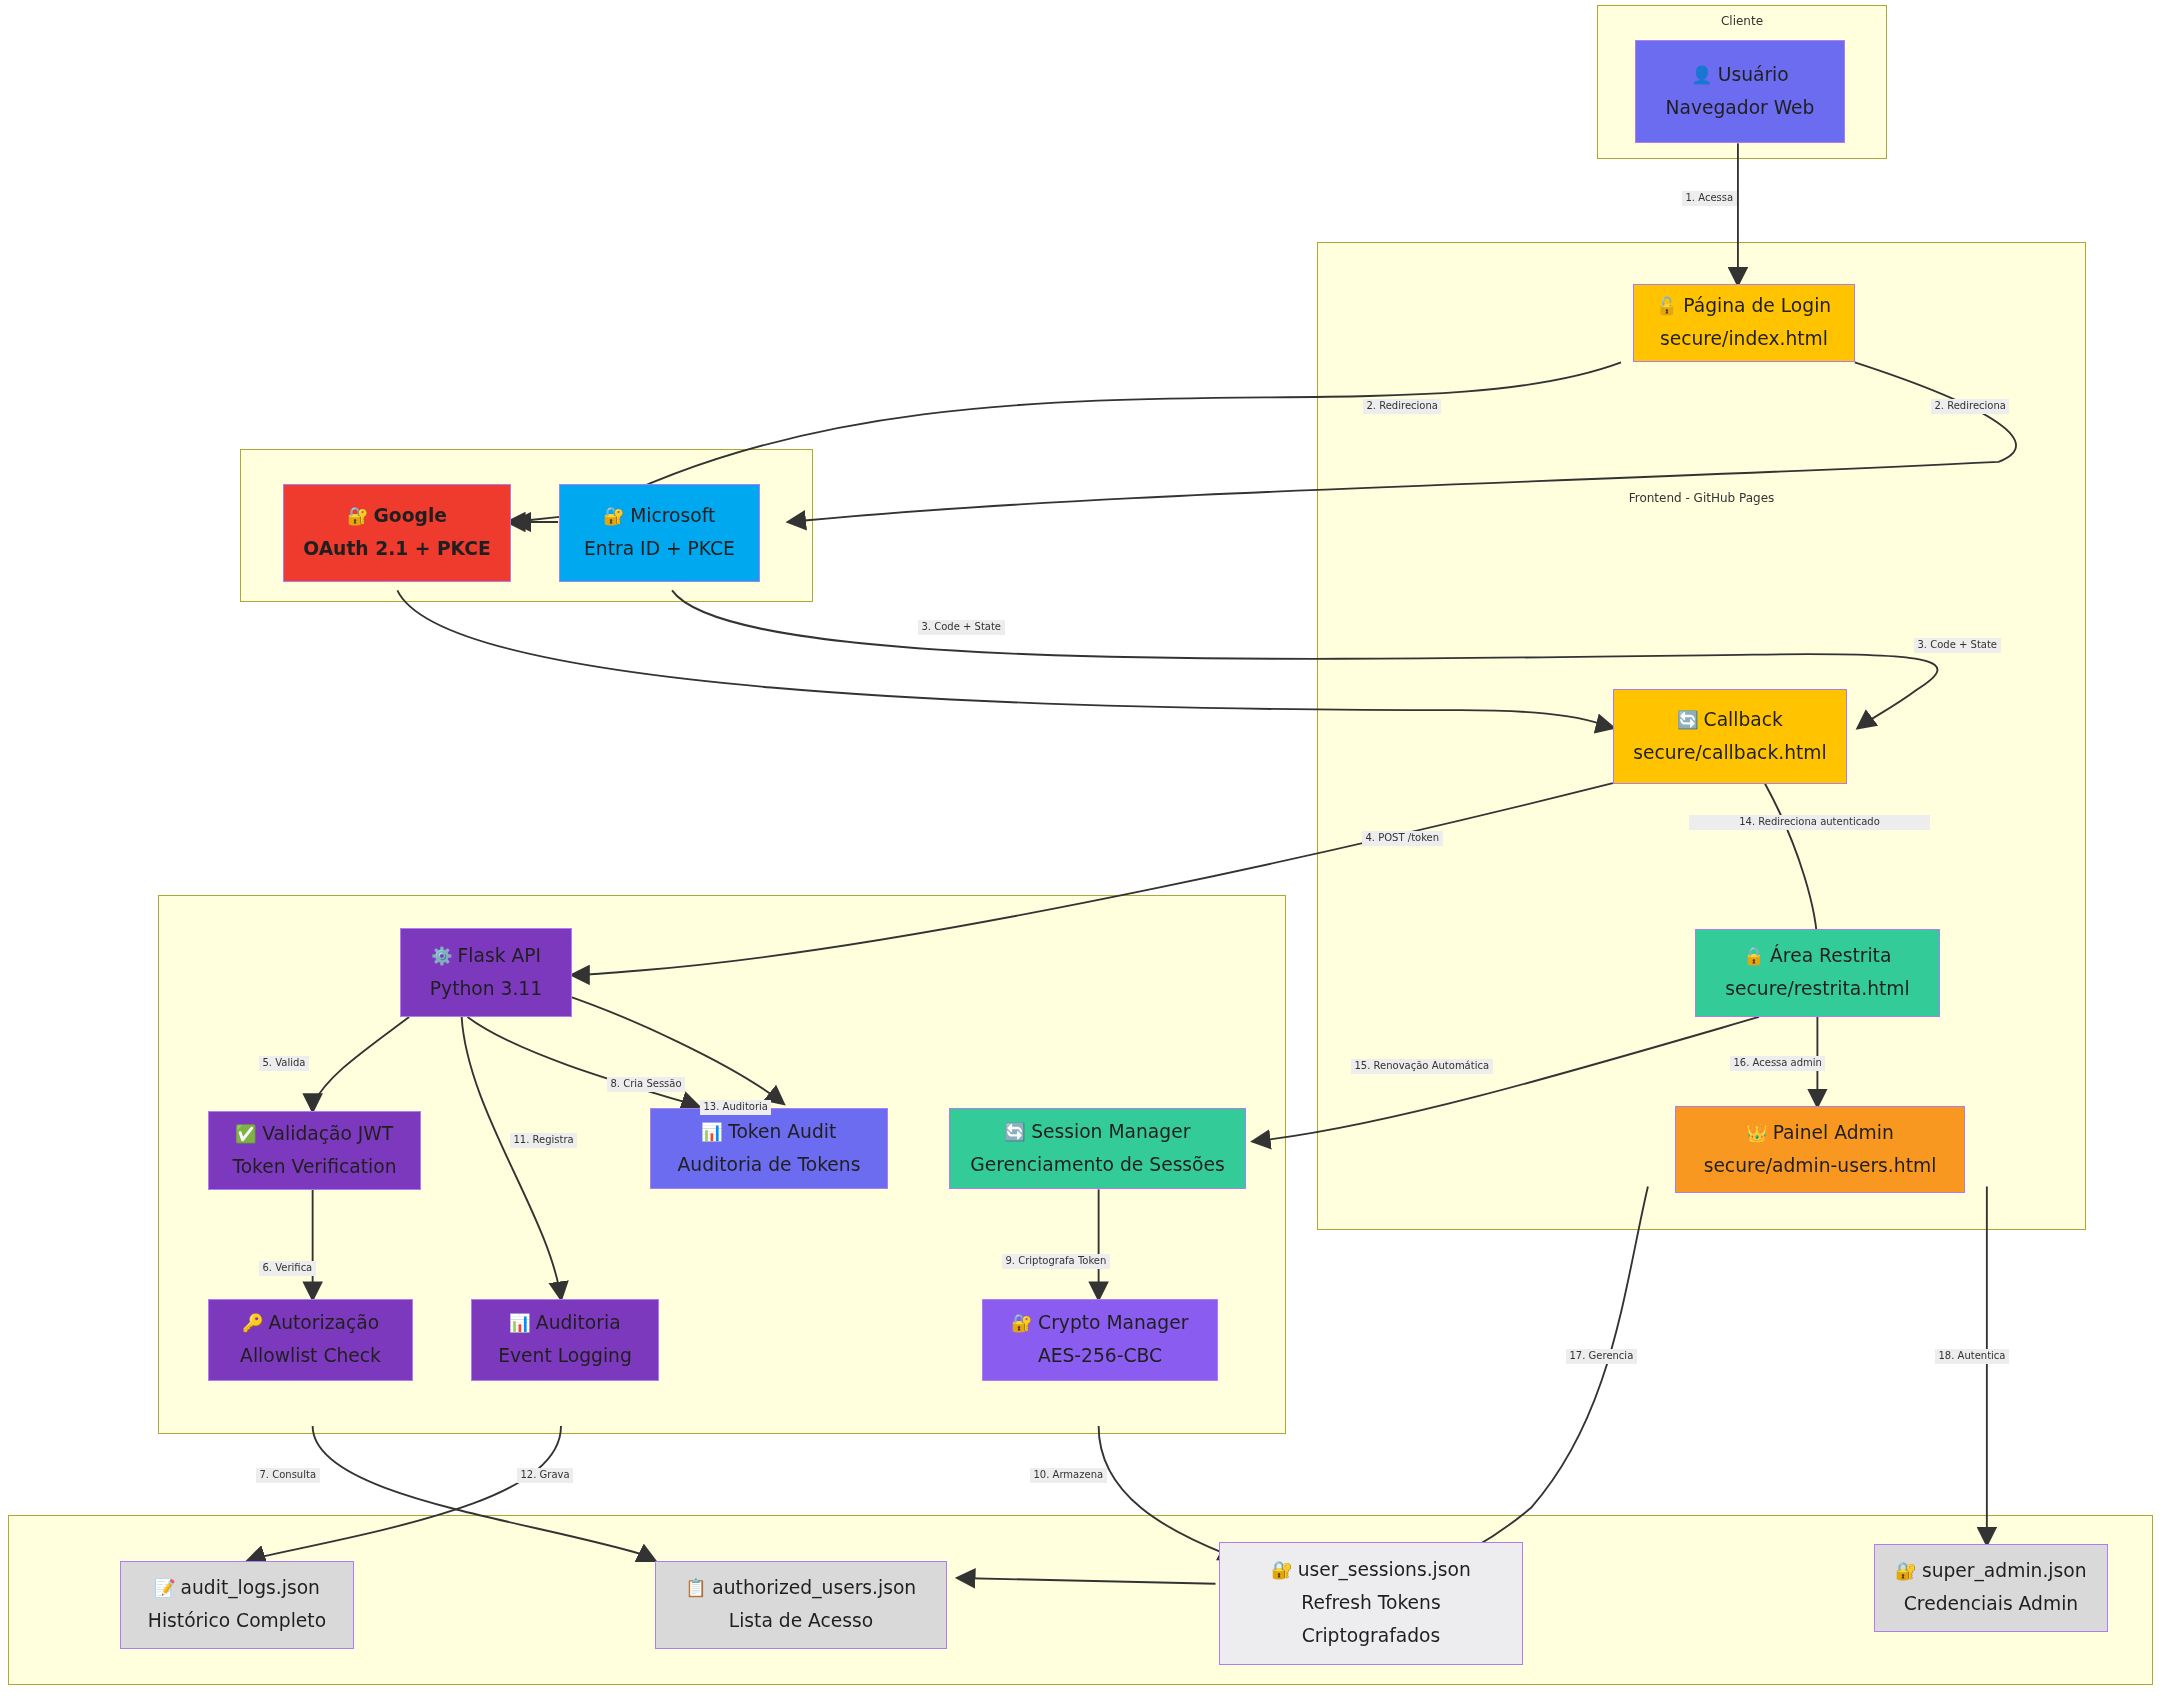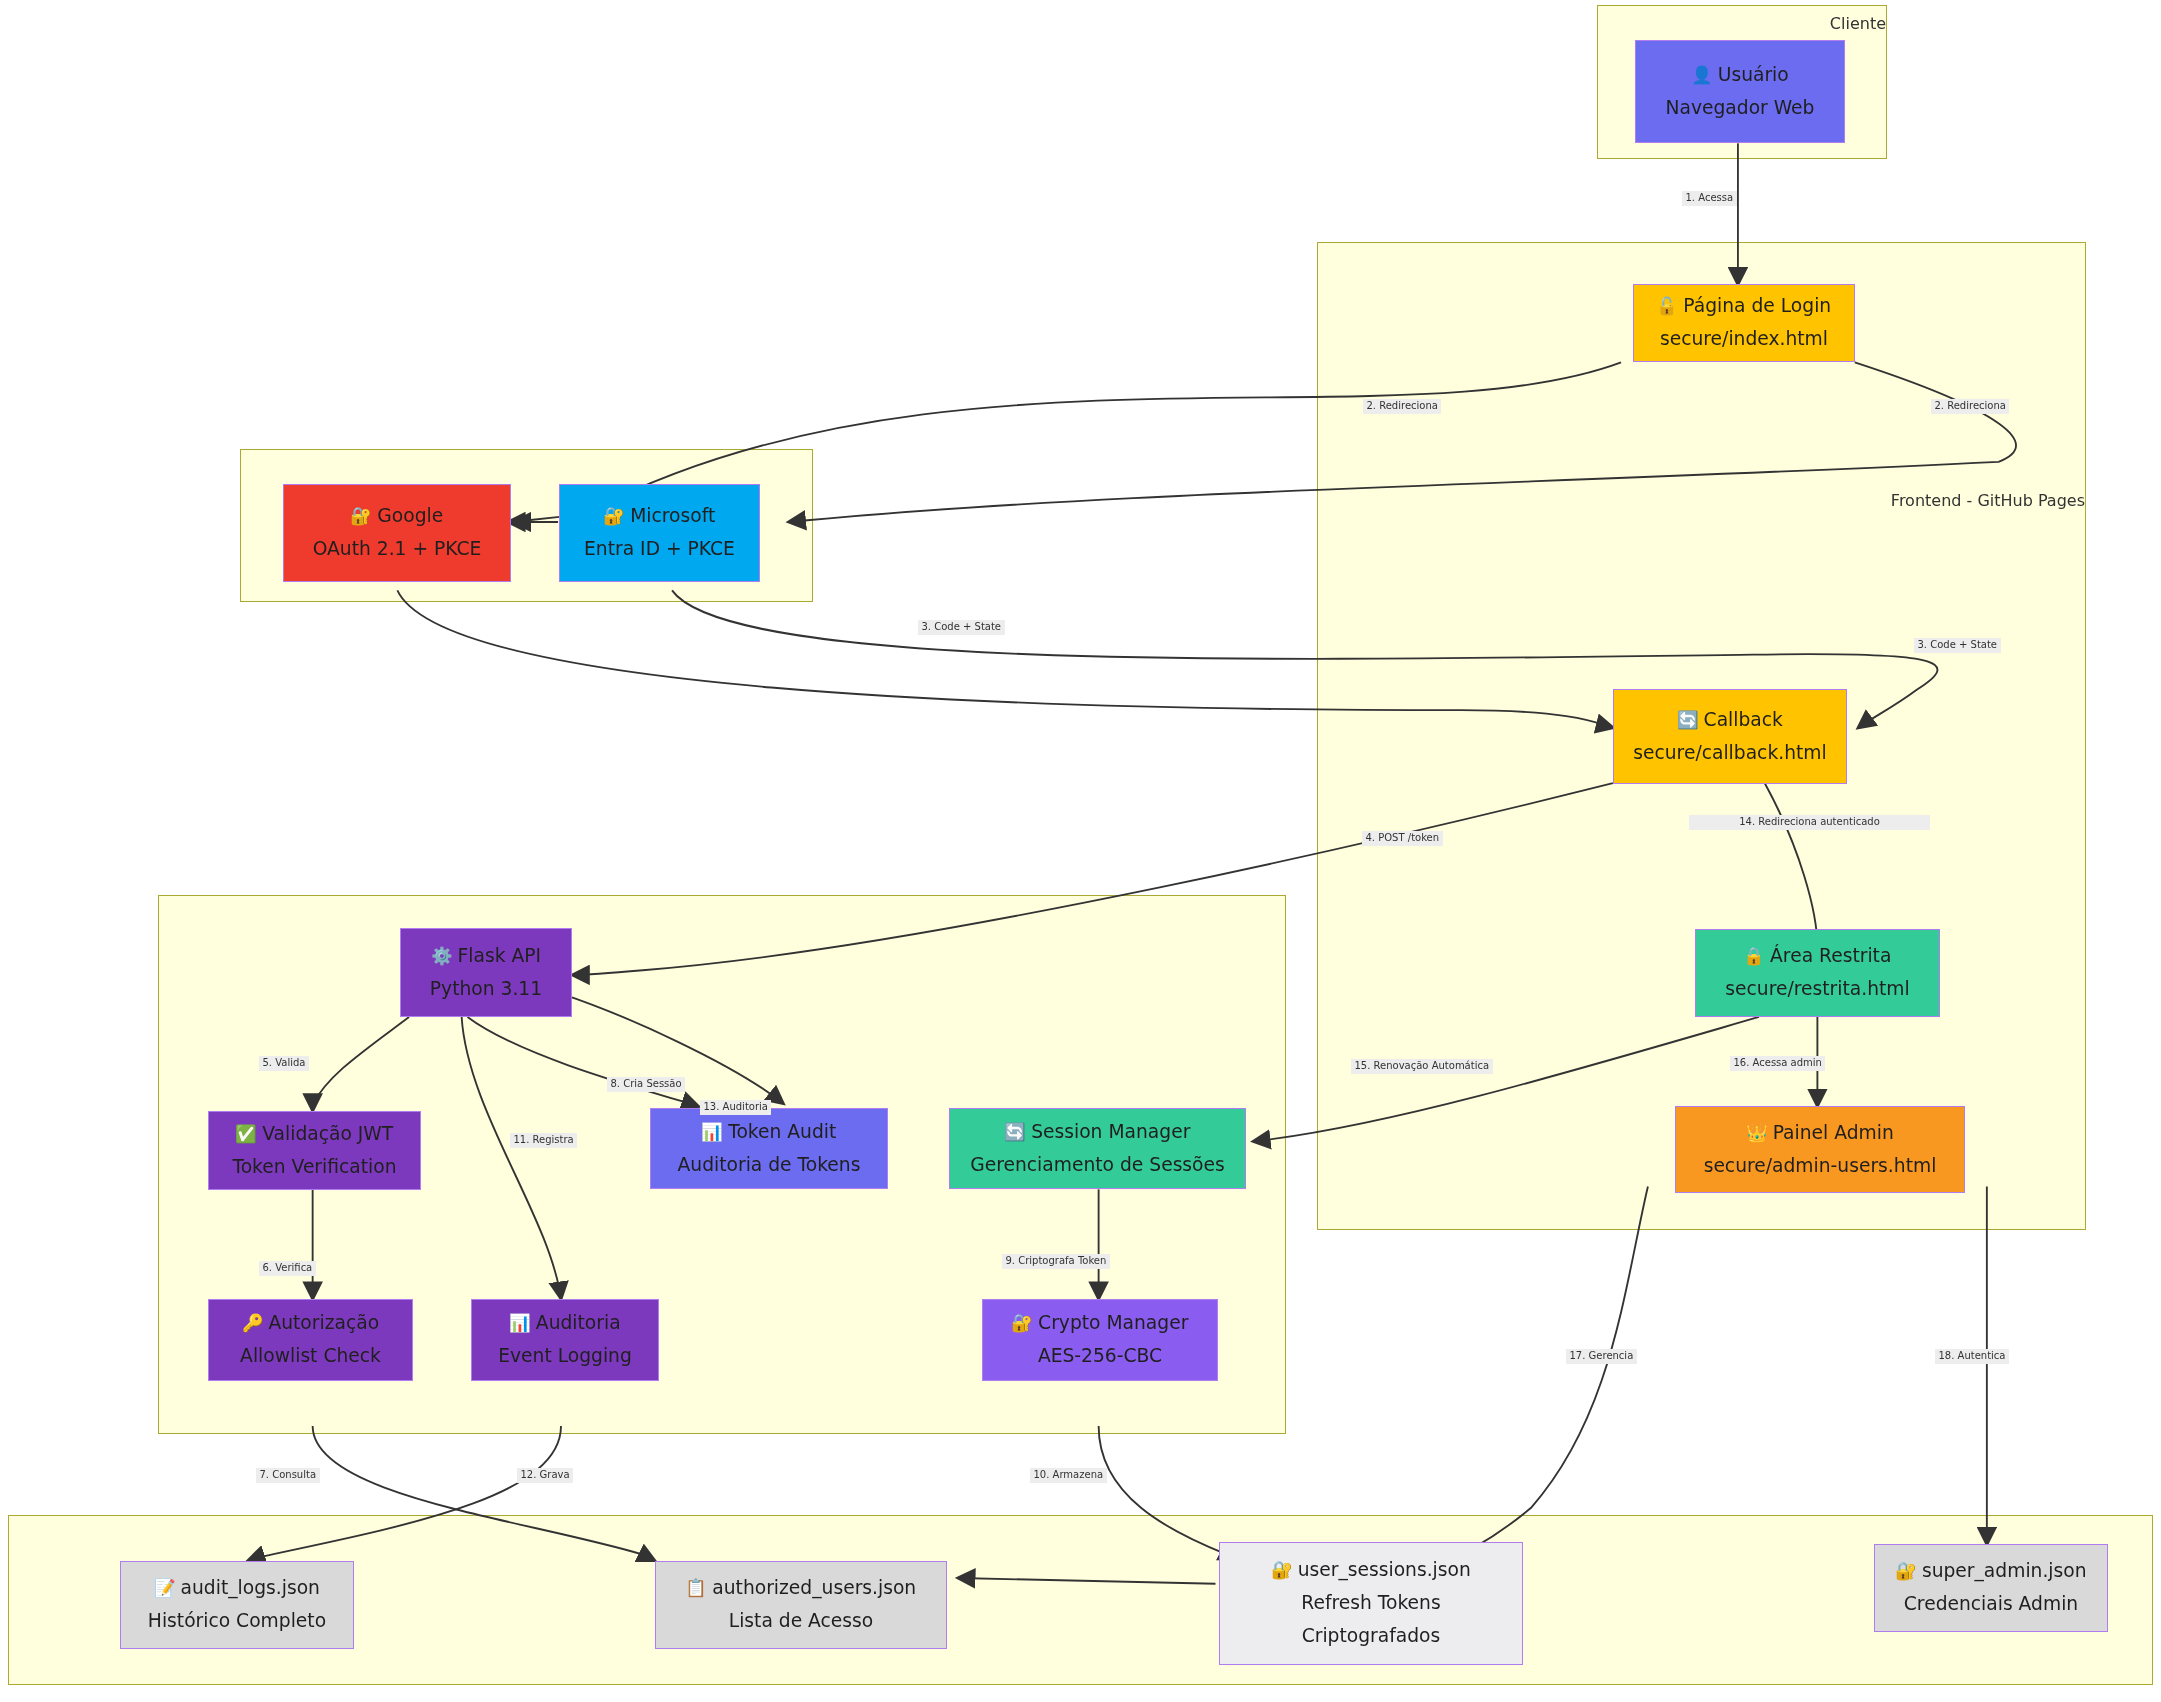--- a/index.html
+++ b/index.html
@@ -1,21 +1,21 @@
 <!DOCTYPE html>
 <html style="font-size:9.4px"><head>
 <meta charset="utf-8">
 <style>
   html,body{margin:0;padding:0;background:#ffffff;}
   body{font-family:"DejaVu Sans","Liberation Sans",sans-serif;}
   #canvas{position:relative;width:2161px;height:1702px;overflow:hidden;background:#ffffff;}
   svg#edges{position:absolute;left:0;top:0;width:2161px;height:1702px;pointer-events:none;}
 
   .subgraph{position:absolute;background:#ffffde;border:1.8px solid #aaaa33;box-sizing:border-box;}
-  .sg-title{position:absolute;left:0;width:100%;text-align:right;font-size:16px;color:#333;
+  .sg-title{position:absolute;left:0;width:100%;text-align:center;font-size:12px;color:#333;
             font-family:"DejaVu Sans","Liberation Sans",sans-serif;white-space:nowrap;}
 
   .node{position:absolute;box-sizing:border-box;border:1.8px solid #b07cf0;
         display:flex;flex-direction:column;align-items:center;justify-content:center;
         font-size:18.7px;color:#1f1f1f;line-height:1.0;text-align:center;}
   .node .ln{display:block;white-space:nowrap;}
   .node .ln + .ln{margin-top:14px;}
   .ico{font-size:17.5px;margin-right:4.7px;}
 
   .elabel{position:absolute;background:#ededed;color:#333;font-size:10px;
@@ -110,21 +110,21 @@
     <span class="ln">Navegador Web</span>
   </div>
 
   <div class="node" style="left:1633px;top:284px;width:222px;height:78px;background:#ffc300;">
     <span class="ln">
       <span class="ico">🔓</span><span>Página de Login</span>
     </span>
     <span class="ln">secure/index.html</span>
   </div>
 
-  <div class="node" style="left:283px;top:484px;width:228px;height:98px;background:#ef3b2d;">
+  <div class="node" style="left:283px;top:484px;width:228px;height:98px;background:#ef3b2d;font-weight:bold;">
     <span class="ln">
       <span class="ico">🔐</span><span>Google</span>
     </span>
     <span class="ln">OAuth 2.1 + PKCE</span>
   </div>
 
   <div class="node" style="left:559px;top:484px;width:201px;height:98px;background:#00a8f0;">
     <span class="ln">
       <span class="ico">🔐</span><span>Microsoft</span>
     </span>

